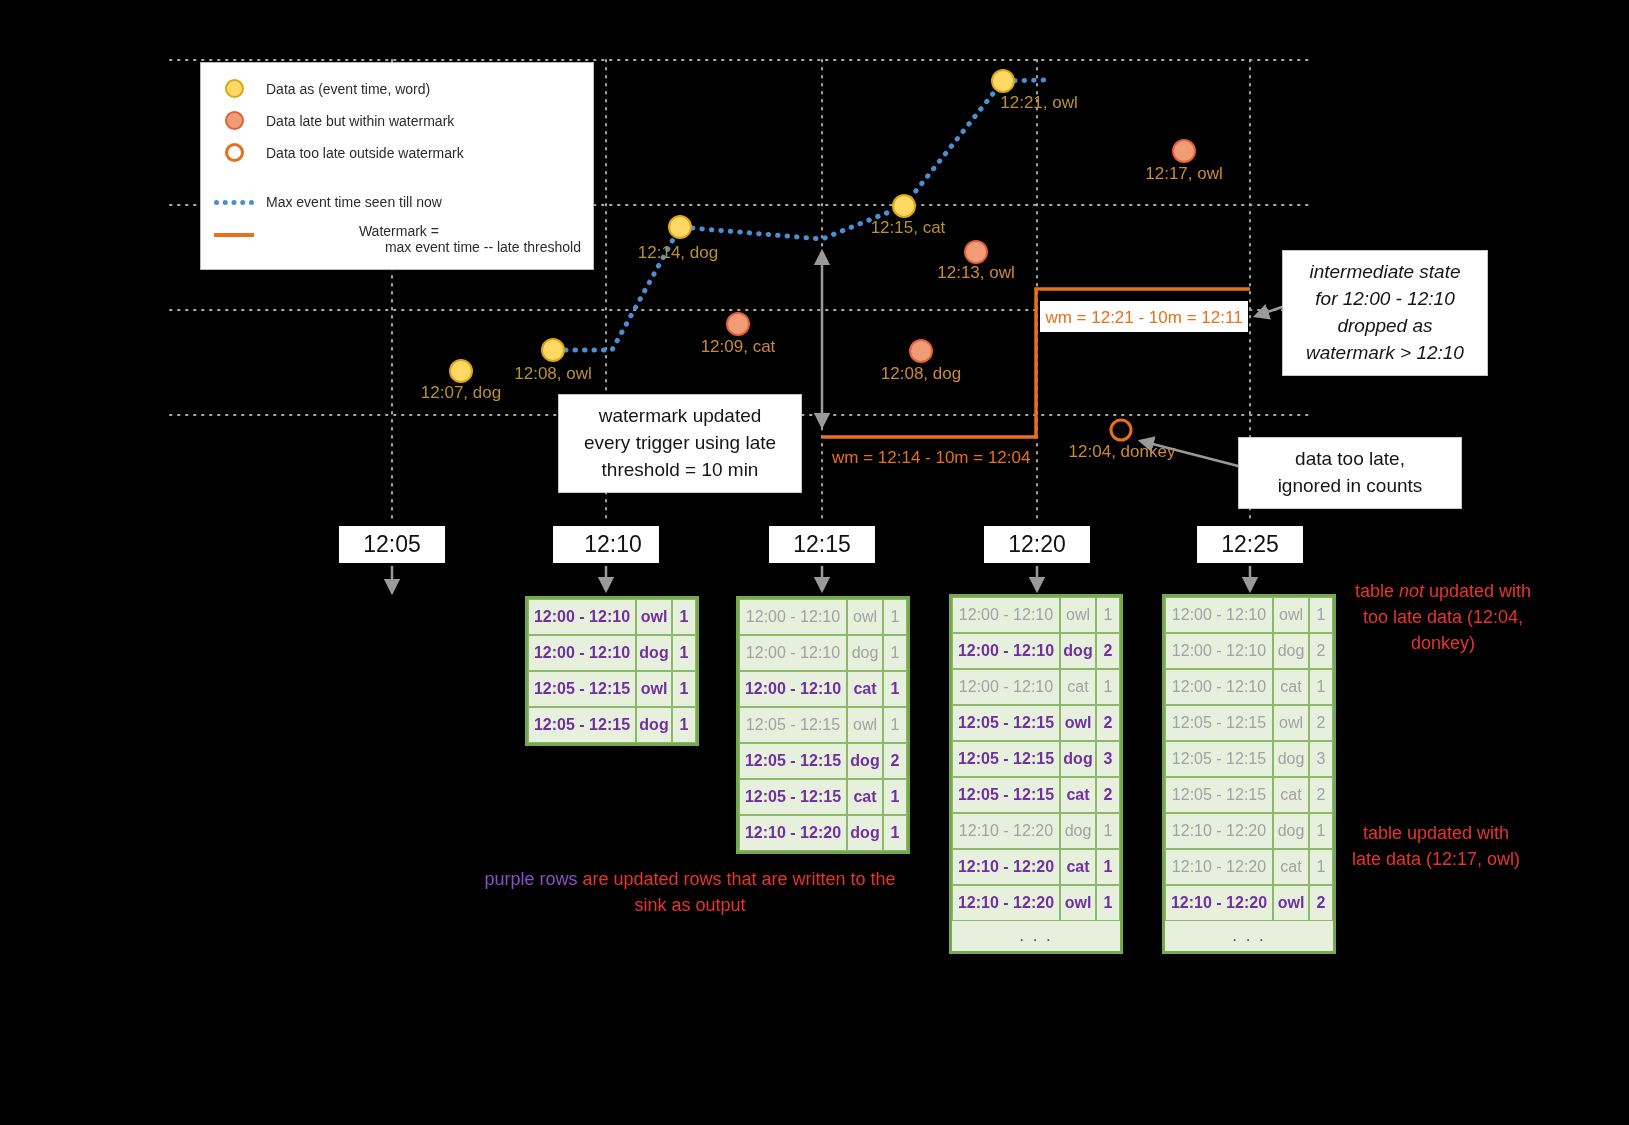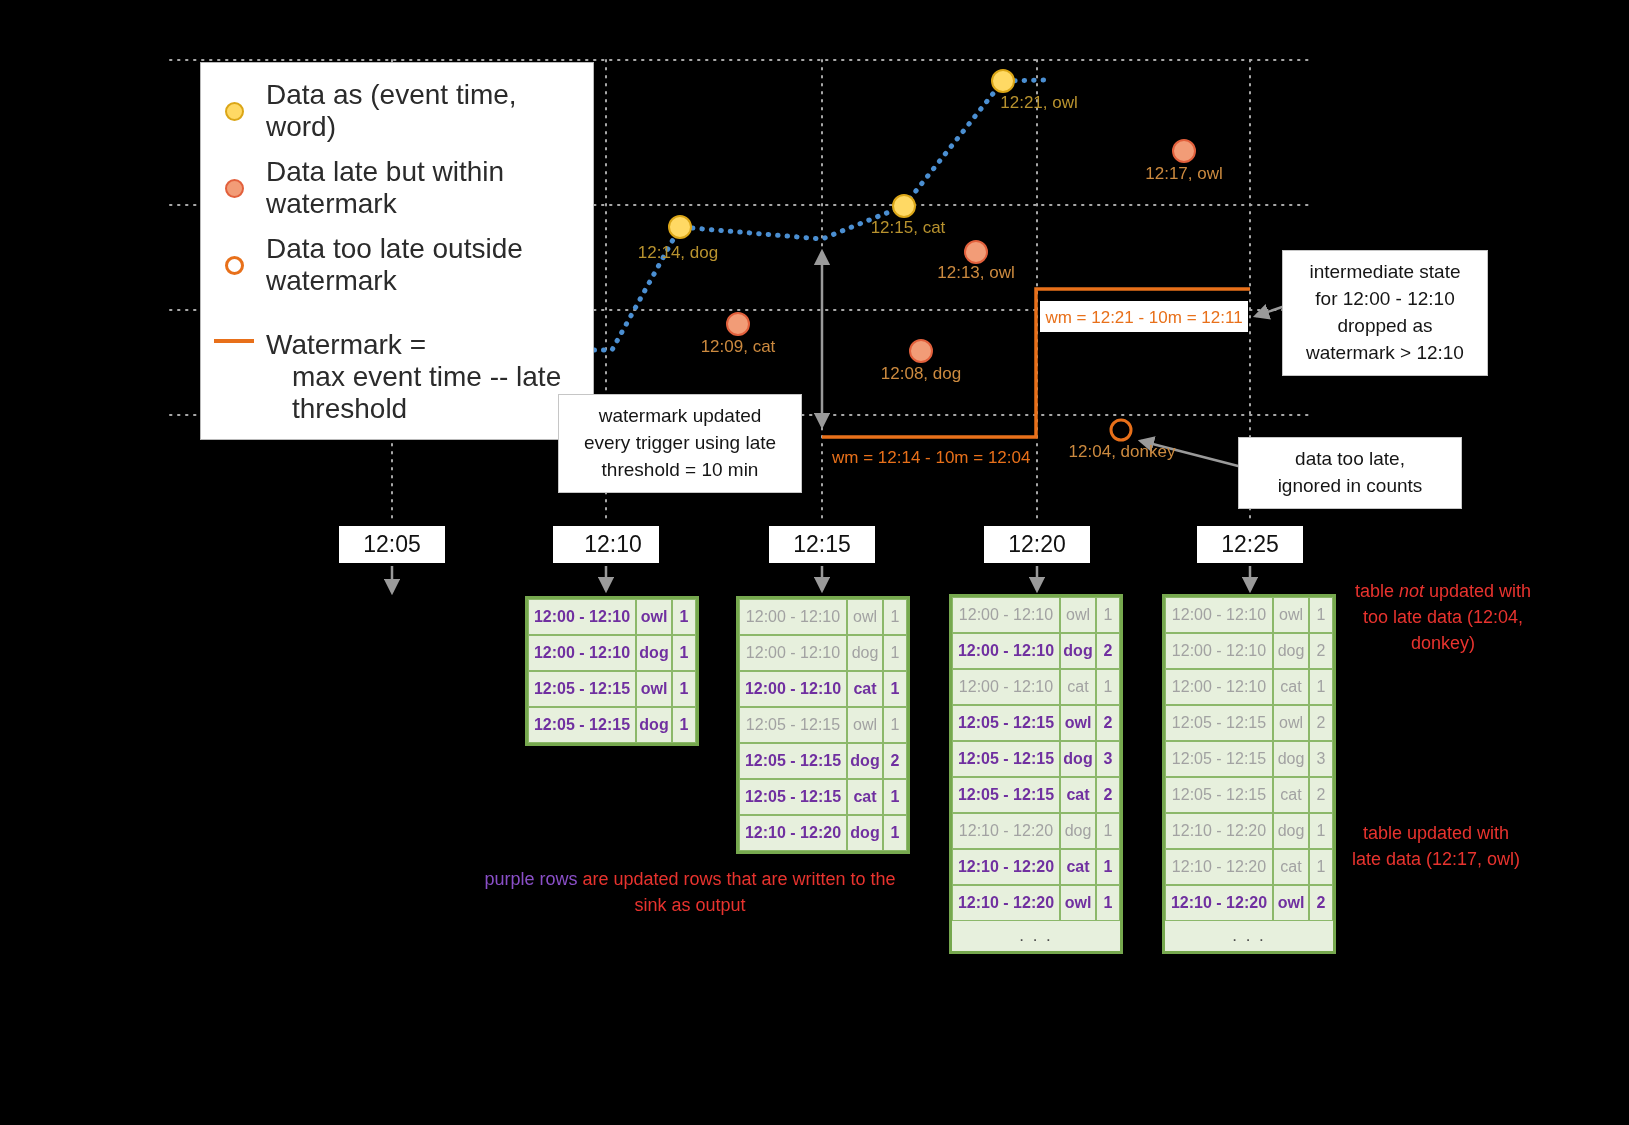--- a/index.html
+++ b/index.html
@@ -11,21 +11,21 @@
   }
   svg.layer { position:absolute; left:0; top:0; font-family:"Liberation Sans", sans-serif; }
 
   
   .legend {
     position:absolute; left:200px; top:62px; width:394px;
     background:#fff; border:1px solid #b9b9b9;
     padding:16px 12px 14px 12px;
     display:flex; flex-direction:column; gap:13px;
   }
-  .lg-row { display:flex; align-items:center; gap:11px; color:#2b2b2b; font-size:28px; }
+  .lg-row { display:flex; align-items:center; gap:11px; color:#2b2b2b; font-size:14px; }
   .mk { width:42px; display:flex; justify-content:center; align-items:center; flex:0 0 auto; }
   .dot { width:19px; height:19px; border-radius:50%; }
   .dot.ontime { background:#ffd964; border:2px solid #dba617; }
   .dot.late   { background:#f29c77; border:2px solid #e2603c; }
   .dot.toolate{ background:#fff;    border:3px solid #e8701a; }
   .lsample { width:40px; height:0; }
   .lsample.max { border-top:5px dotted #4b8fd2; }
   .lsample.wm  { border-top:4px solid #e8701a; }
   .lg-gap { height:6px; }
   .wm-lines { display:flex; flex-direction:column; }
@@ -161,38 +161,44 @@
         </span>
       <span>Data late but within watermark</span>
     </div>
     <div class="lg-row">
       <span class="mk">
           <span class="dot toolate"></span>
         </span>
       <span>Data too late outside watermark</span>
     </div>
     <div class="lg-gap"></div>
+    <div class="lg-row">
+      <span class="mk">
+          <span class="lsample max"></span>
+        </span>
+      <span>Max event time seen till now</span>
+    </div>
     <div class="lg-row" style="align-items:flex-start;justify-content:space-between;">
       <span class="mk" style="margin-top:10px;">
           <span class="lsample wm"></span>
         </span>
       <span class="wm-lines">
         <span>Watermark =</span>
         <span class="l2">max event time -- late threshold</span>
       </span>
     </div>
   </div>
 
   <div class="callout" id="co-wm" style="left:558px; top:394px; width:244px;">
     <div>watermark updated</div>
     <div>every trigger using late</div>
     <div>threshold = 10 min</div>
   </div>
 
-  <div class="callout" id="co-int" style="left:1282px; top:250px; width:206px;">
+  <div class="callout" id="co-int" style="left:1282px; top:250px; width:206px;font-style:italic;">
     <div>intermediate state</div>
     <div>for 12:00 - 12:10</div>
     <div>dropped as</div>
     <div>watermark &gt; 12:10</div>
   </div>
 
   <div class="callout" id="co-late" style="left:1238px; top:437px; width:224px;">
     <div>data too late,</div>
     <div>ignored in counts</div>
   </div>

